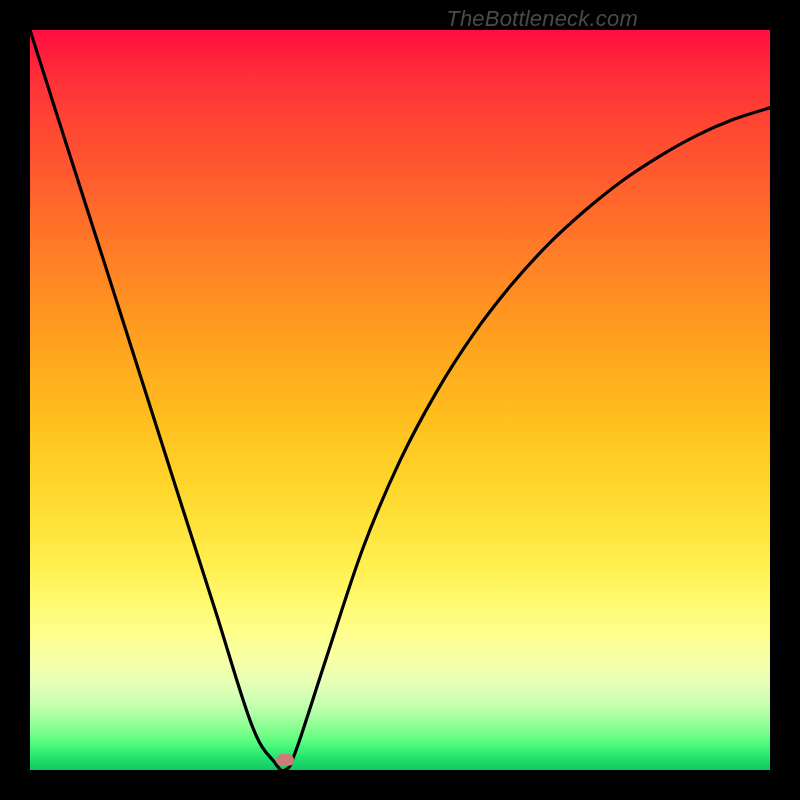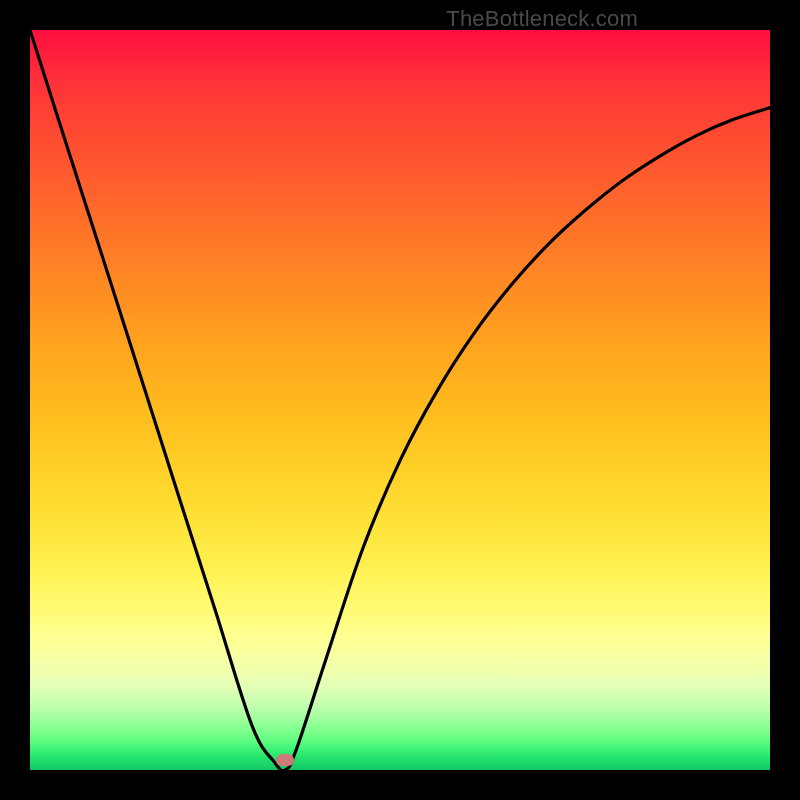--- a/index.html
+++ b/index.html
@@ -9,20 +9,21 @@
     height: 800px;
     background: #000;
     overflow: hidden;
     font-family: Arial, Helvetica, sans-serif;
   }
   .frame {
     position: relative;
     width: 648px;
     height: 800px;
     background: #000;
+    font-style: italic;
   }
   .watermark {
     position: absolute;
     top: 6px;
     right: 10px;
     color: #4a4a4a;
     font-size: 22px;
     font-weight: 500;
     letter-spacing: 0.2px;
     z-index: 10;

